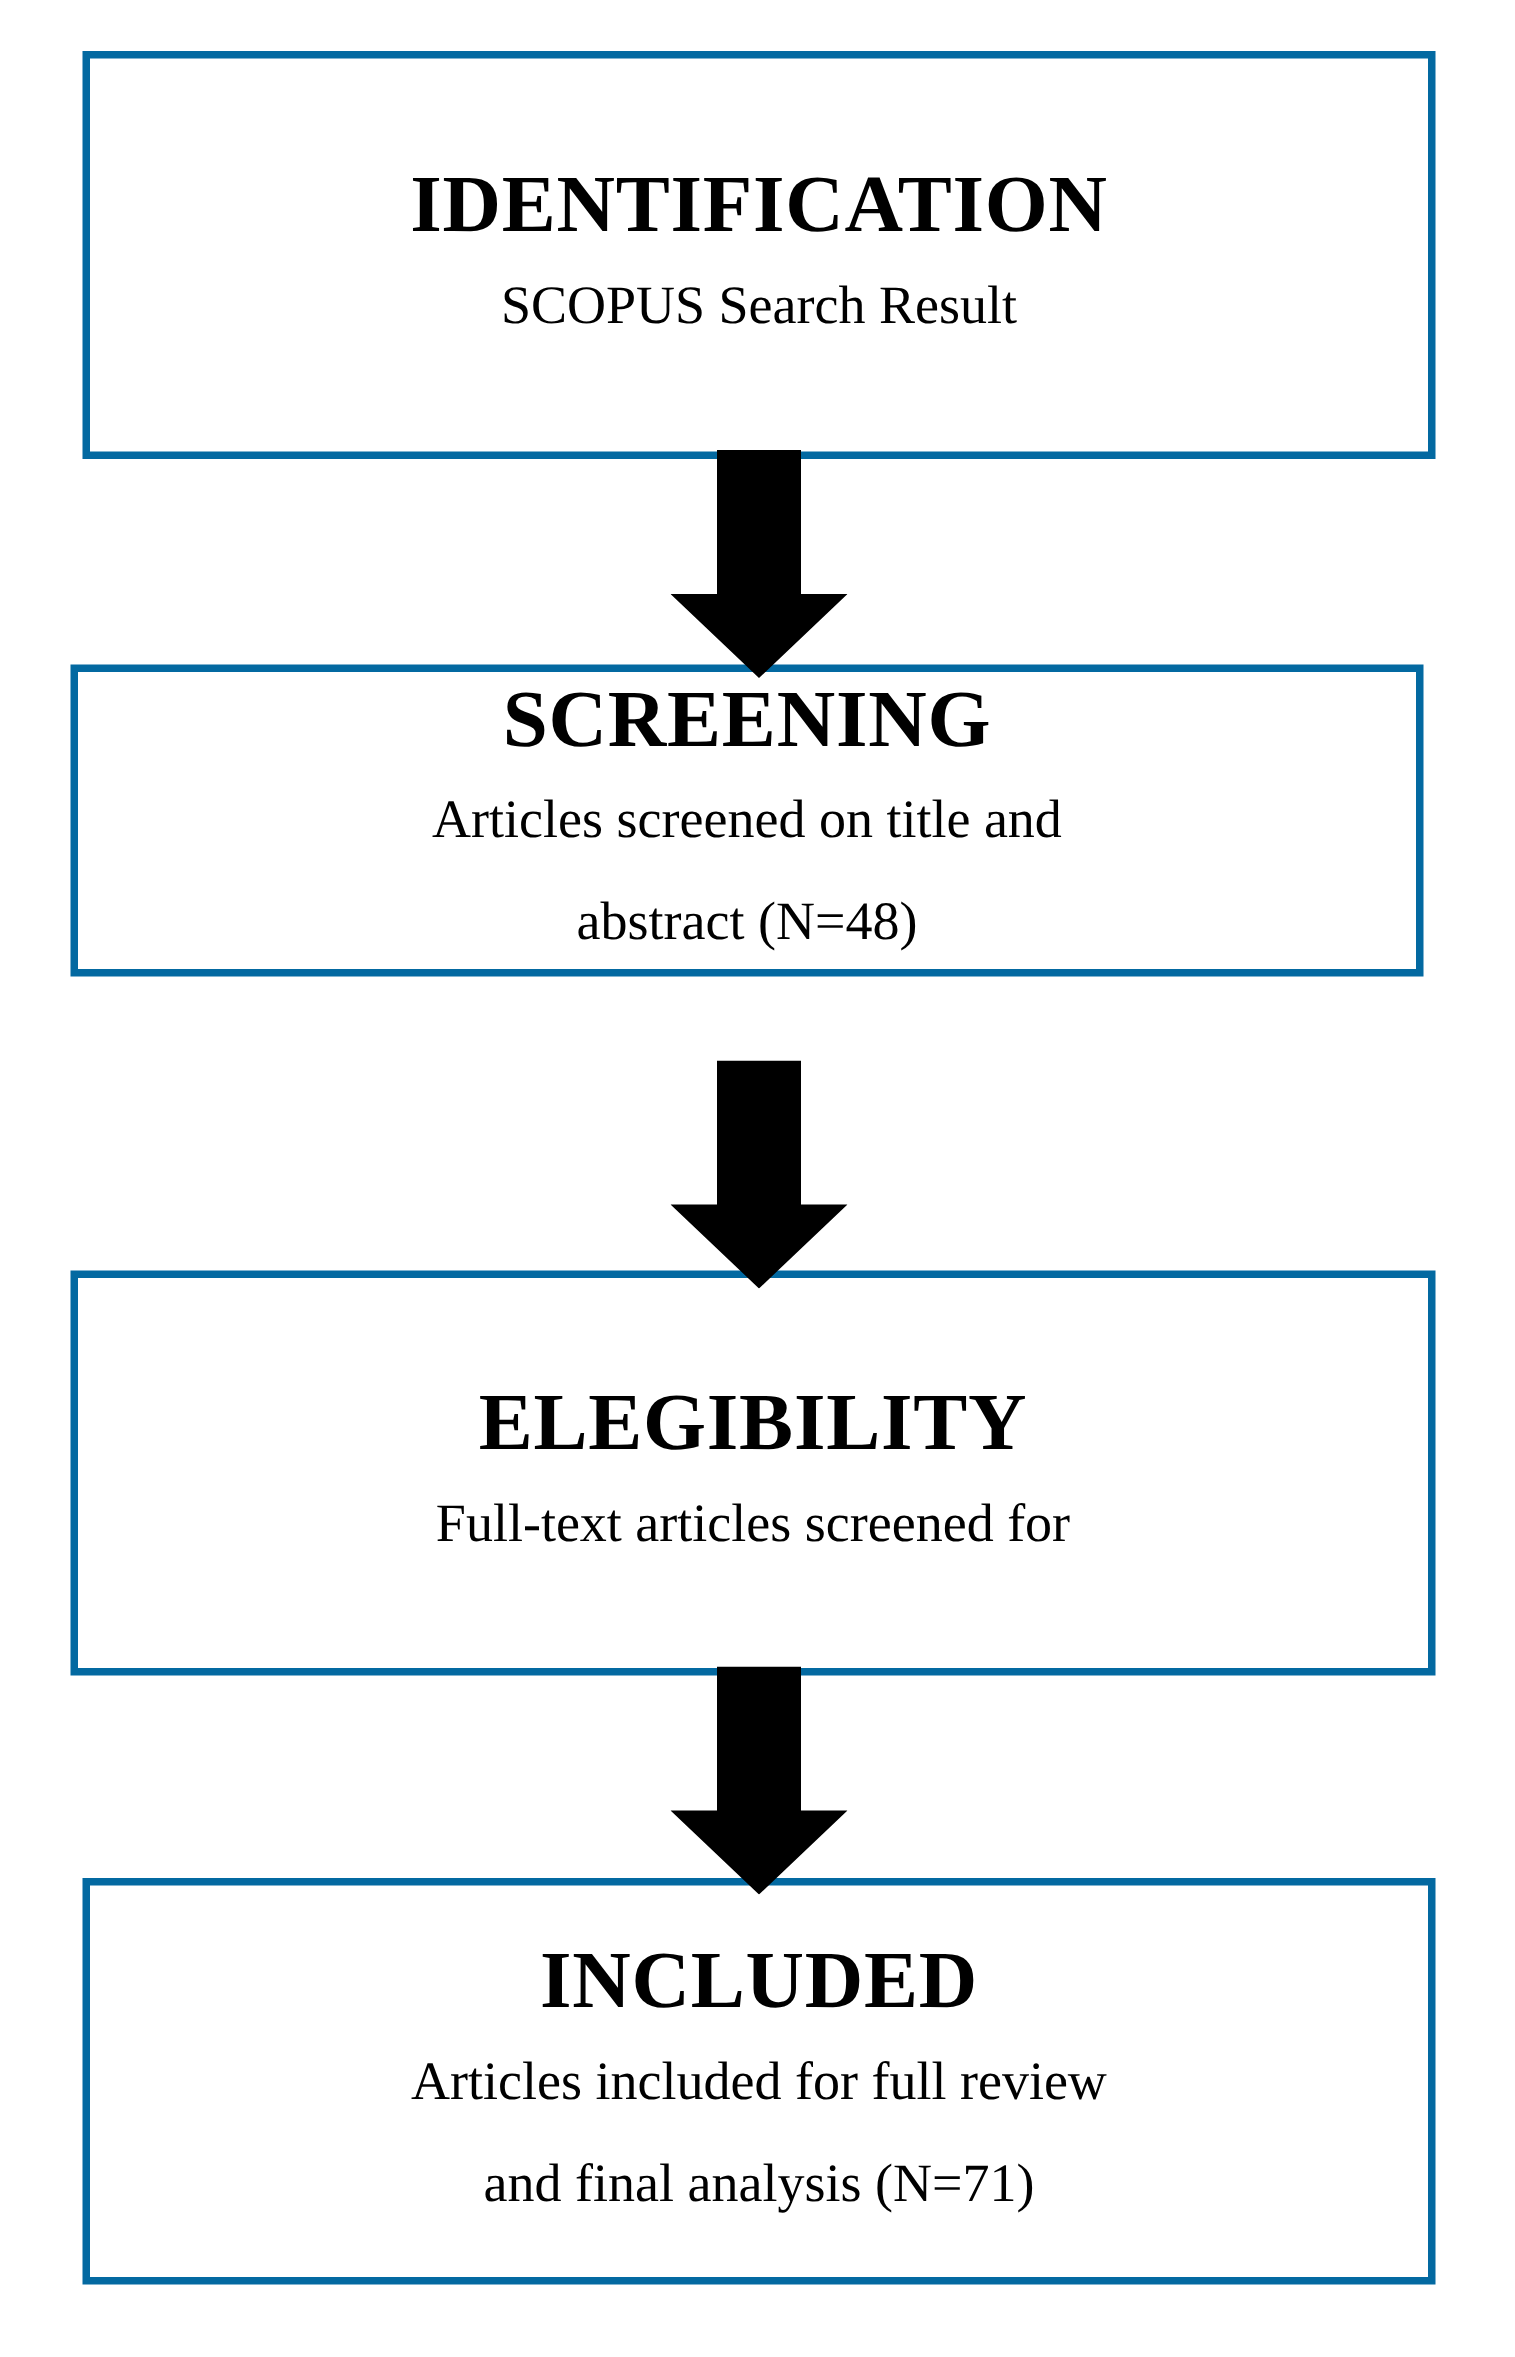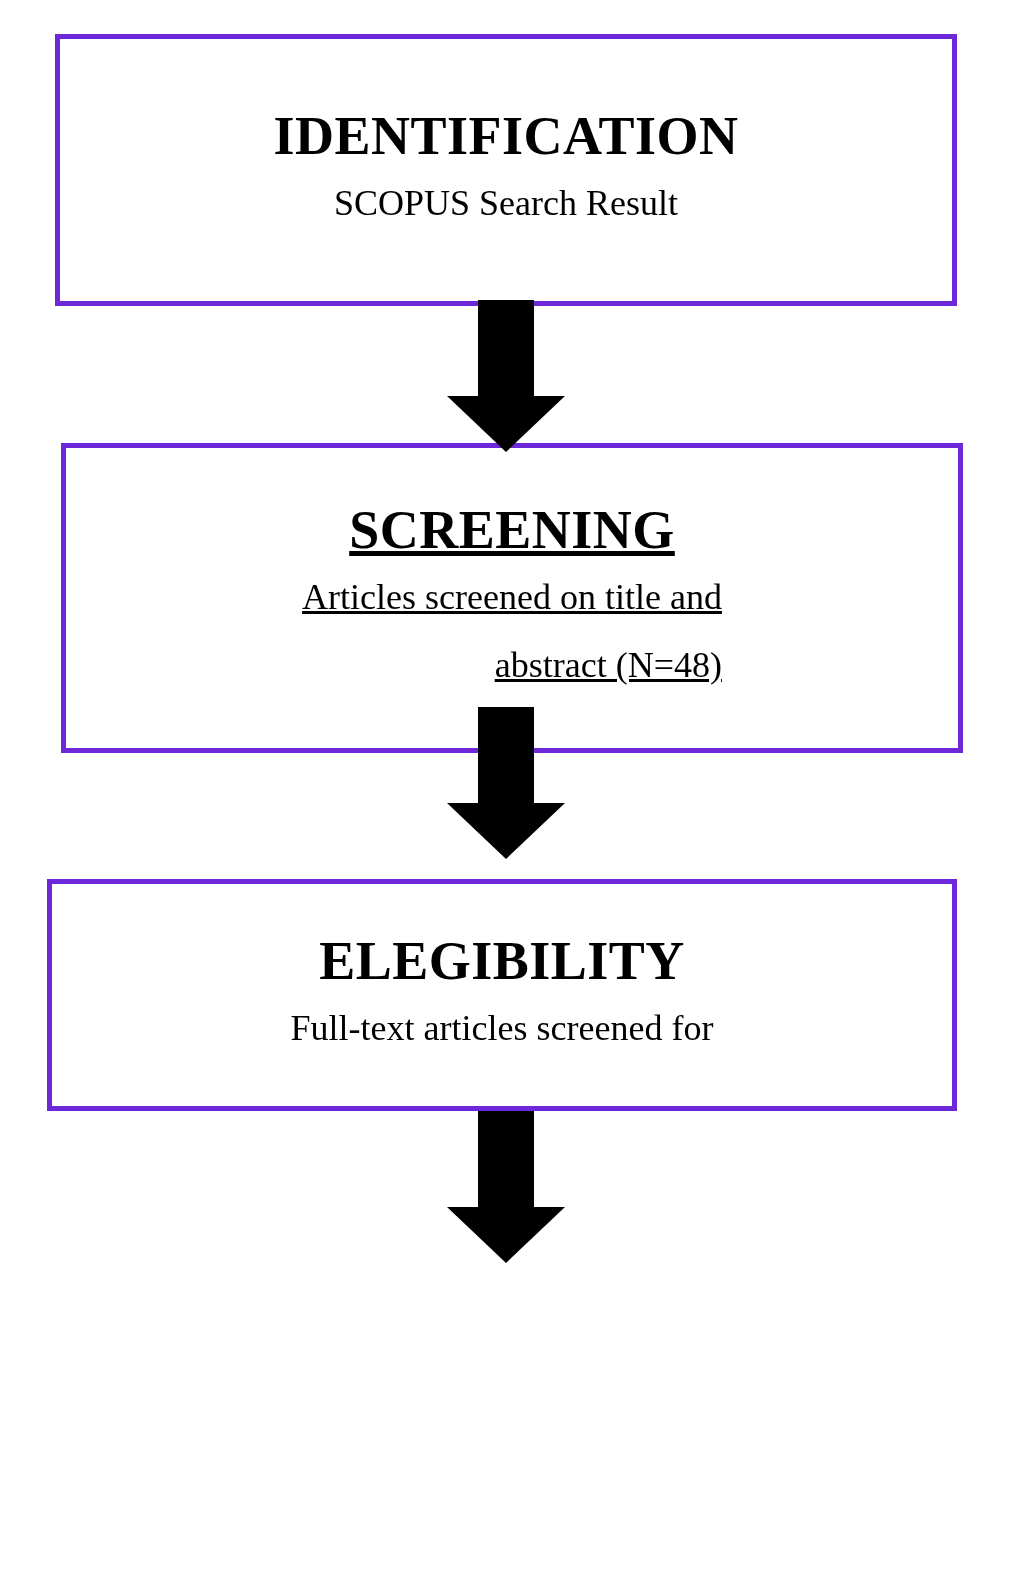--- a/index.html
+++ b/index.html
@@ -15,26 +15,26 @@
     height: 1571px;
     background: #ffffff;
     overflow: hidden;
   }
 
   
   .flow-box {
     position: absolute;
     box-sizing: border-box;
     background: #ffffff;
-    border: 5px solid #6d28d9;
+    border: 5px solid #0369a1;
     display: flex;
     flex-direction: column;
     align-items: center;
     justify-content: center;
-    text-align: right;
+    text-align: center;
     font-family: "Liberation Serif", "DejaVu Serif", serif;
     color: #000000;
   }
 
   .stage-title {
     font-weight: bold;
     font-size: 54px;
     line-height: 66px;
     letter-spacing: 0.5px;
     white-space: nowrap;
@@ -49,22 +49,22 @@
 
   
   .flow-arrow {
     position: absolute;
     z-index: 5;
   }
   .flow-arrow svg { display: block; }
 
   
   #box-identification { left: 55px;  top: 34px;   width: 902px; height: 272px; }
-  #box-screening      { left: 61px;  top: 443px;  width: 902px; height: 310px; text-decoration: underline; }
-  #box-elegibility    { left: 47px;  top: 847px;  width: 910px; height: 232px; margin-top: 32px; }
+  #box-screening      { left: 47px;  top: 443px;  width: 902px; height: 208px; }
+  #box-elegibility    { left: 47px;  top: 847px;  width: 910px; height: 270px; }
   #box-included       { left: 55px;  top: 1252px; width: 902px; height: 271px; }
 
   #arrow-1 { left: 447px; top: 300px;  width: 118px; height: 152px; }
   #arrow-2 { left: 447px; top: 707px;  width: 118px; height: 152px; }
   #arrow-3 { left: 447px; top: 1111px; width: 118px; height: 152px; }
 </style>
 </head>
 <body>
 
 <div id="canvas">
@@ -102,14 +102,21 @@
       <div>Full-text articles screened for</div>
     </div>
   </div>
 
   <div class="flow-arrow" id="arrow-3">
     <svg width="118" height="152" viewBox="0 0 118 152" aria-hidden="true">
       <polygon points="31,0 87,0 87,96 118,96 59,152 0,96 31,96" fill="#000000"></polygon>
     </svg>
   </div>
 
+  <div class="flow-box" id="box-included">
+    <div class="stage-title">INCLUDED</div>
+    <div class="stage-desc">
+      <div>Articles included for full review</div>
+      <div>and final analysis (N=71)</div>
+    </div>
+  </div>
 
 </div>
 
 </body></html>

